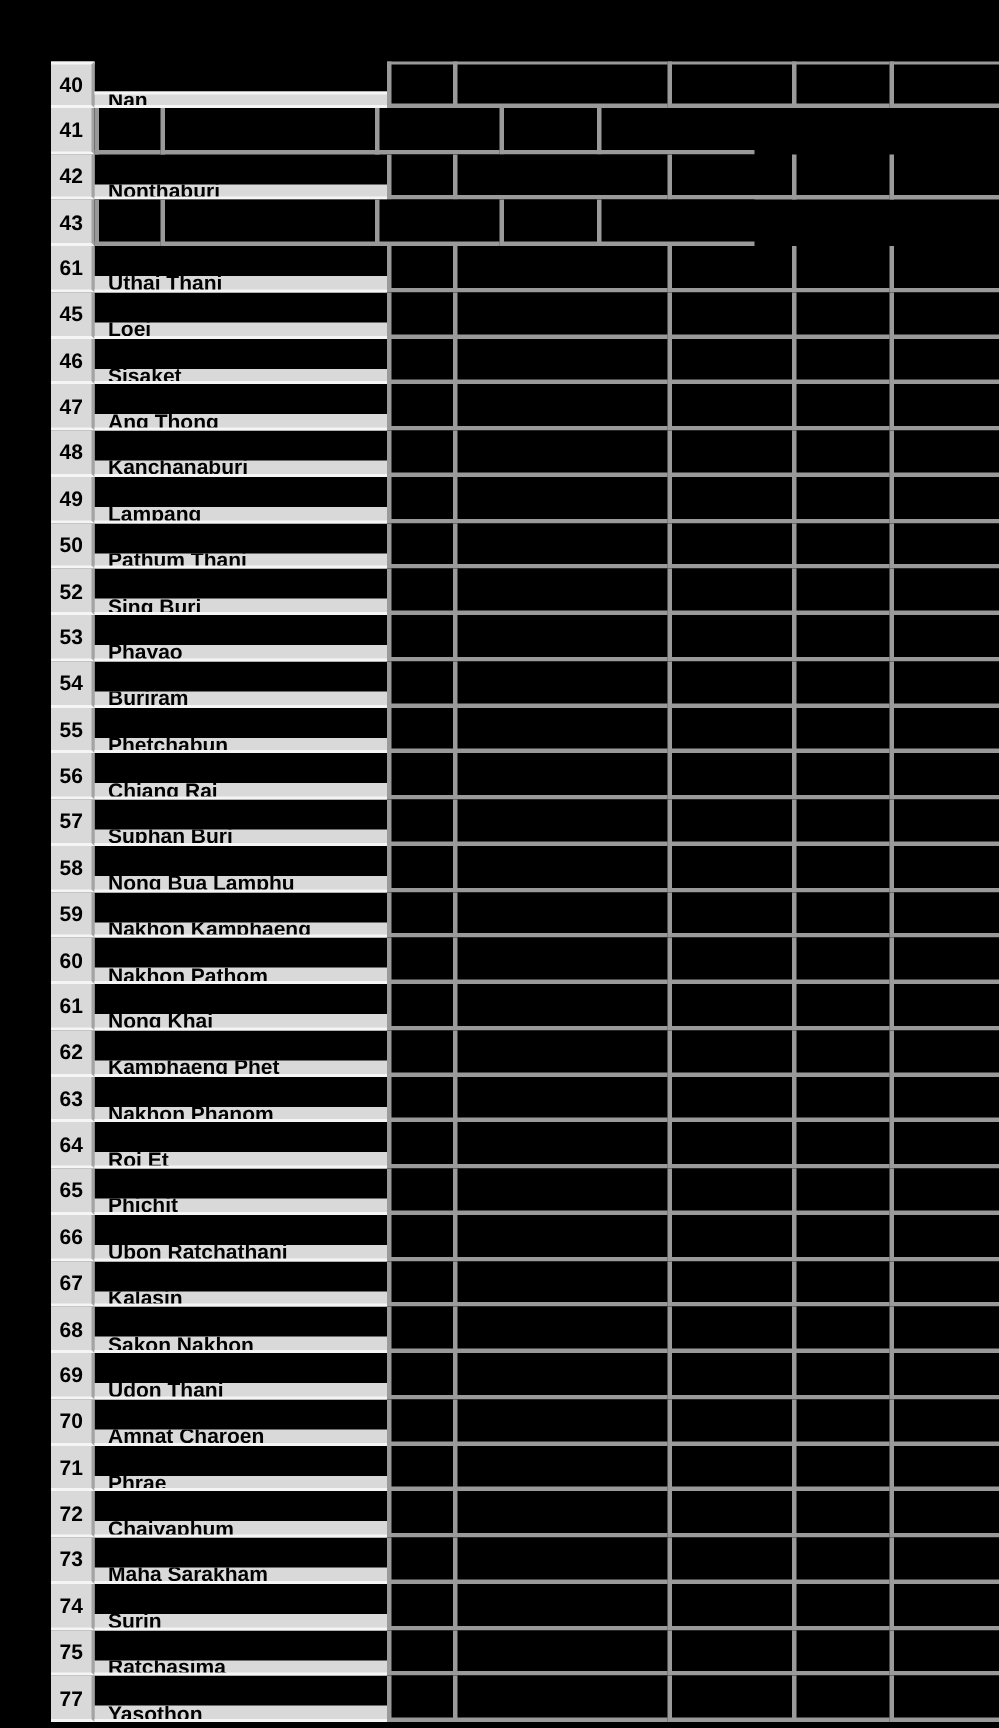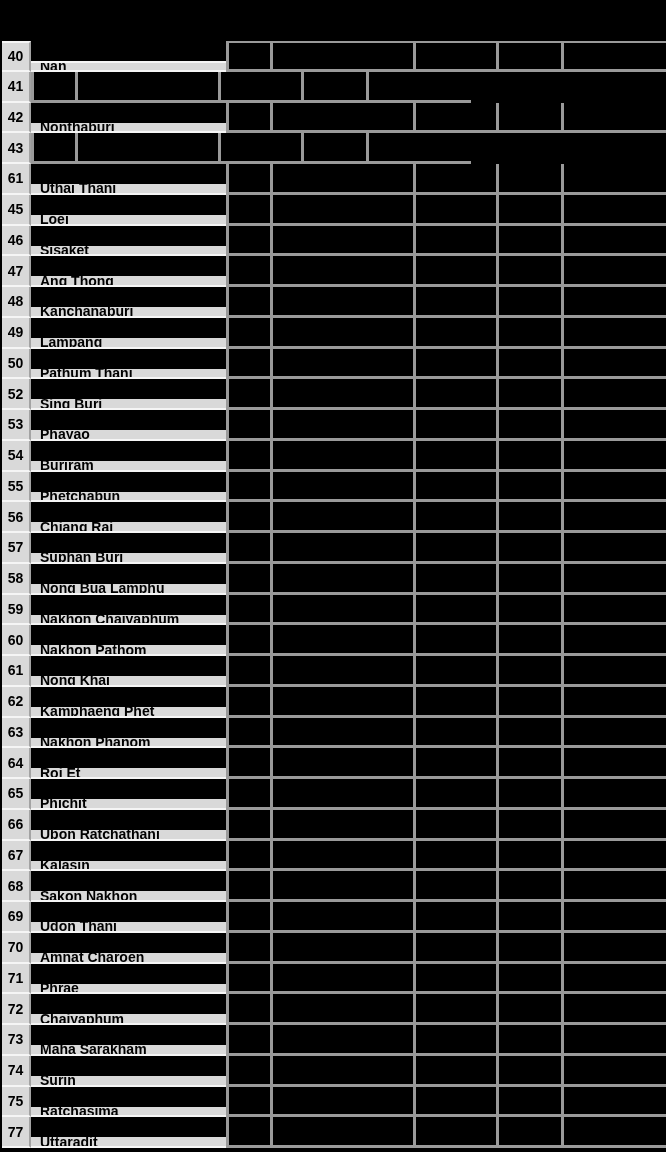--- a/index.html
+++ b/index.html
@@ -17,20 +17,21 @@
   }
   .table-body {
     position: absolute;
     top: 41px;
     left: 0;
     right: 0;
     bottom: 4px;
     display: flex;
     flex-direction: column;
     border-left: 2px solid var(--outer-border, #000);
+    padding-left: 32px;
   }
   .row { flex: 1 1 0; display: flex; min-height: 0; }
   .cell { box-sizing: border-box; display: flex; align-items: center; overflow: hidden; }
   .rank {
     flex: 0 0 29px;
     justify-content: center;
     background: var(--row-bg, #d9d9d9);
     border-right: 2px solid var(--rank-divider, #a3a3a3);
     border-bottom: 2px solid var(--row-separator, #f5f5f5);
     font-weight: bold;
@@ -242,21 +243,21 @@
     <div class="cell name">Nong Bua Lamphu</div>
     <div class="cell hidden-cell c3"></div>
     <div class="cell hidden-cell c4"></div>
     <div class="cell hidden-cell c5"></div>
     <div class="cell hidden-cell c6"></div>
     <div class="cell hidden-cell c7"></div>
   </div>
 
   <div class="row">
     <div class="cell rank">59</div>
-    <div class="cell name">Nakhon Chaiyaphum</div>
+    <div class="cell name">Nakhon Kamphaeng</div>
     <div class="cell hidden-cell c3"></div>
     <div class="cell hidden-cell c4"></div>
     <div class="cell hidden-cell c5"></div>
     <div class="cell hidden-cell c6"></div>
     <div class="cell hidden-cell c7"></div>
   </div>
 
   <div class="row">
     <div class="cell rank">60</div>
     <div class="cell name">Nakhon Pathom</div>
@@ -413,21 +414,21 @@
     <div class="cell hidden-cell c3"></div>
     <div class="cell hidden-cell c4"></div>
     <div class="cell hidden-cell c5"></div>
     <div class="cell hidden-cell c6"></div>
     <div class="cell hidden-cell c7"></div>
   </div>
 
 
   <div class="row">
     <div class="cell rank">77</div>
-    <div class="cell name">Uttaradit</div>
+    <div class="cell name">Yasothon</div>
     <div class="cell hidden-cell c3"></div>
     <div class="cell hidden-cell c4"></div>
     <div class="cell hidden-cell c5"></div>
     <div class="cell hidden-cell c6"></div>
     <div class="cell hidden-cell c7"></div>
   </div>
 </div>
 </div>
 
 </body></html>

